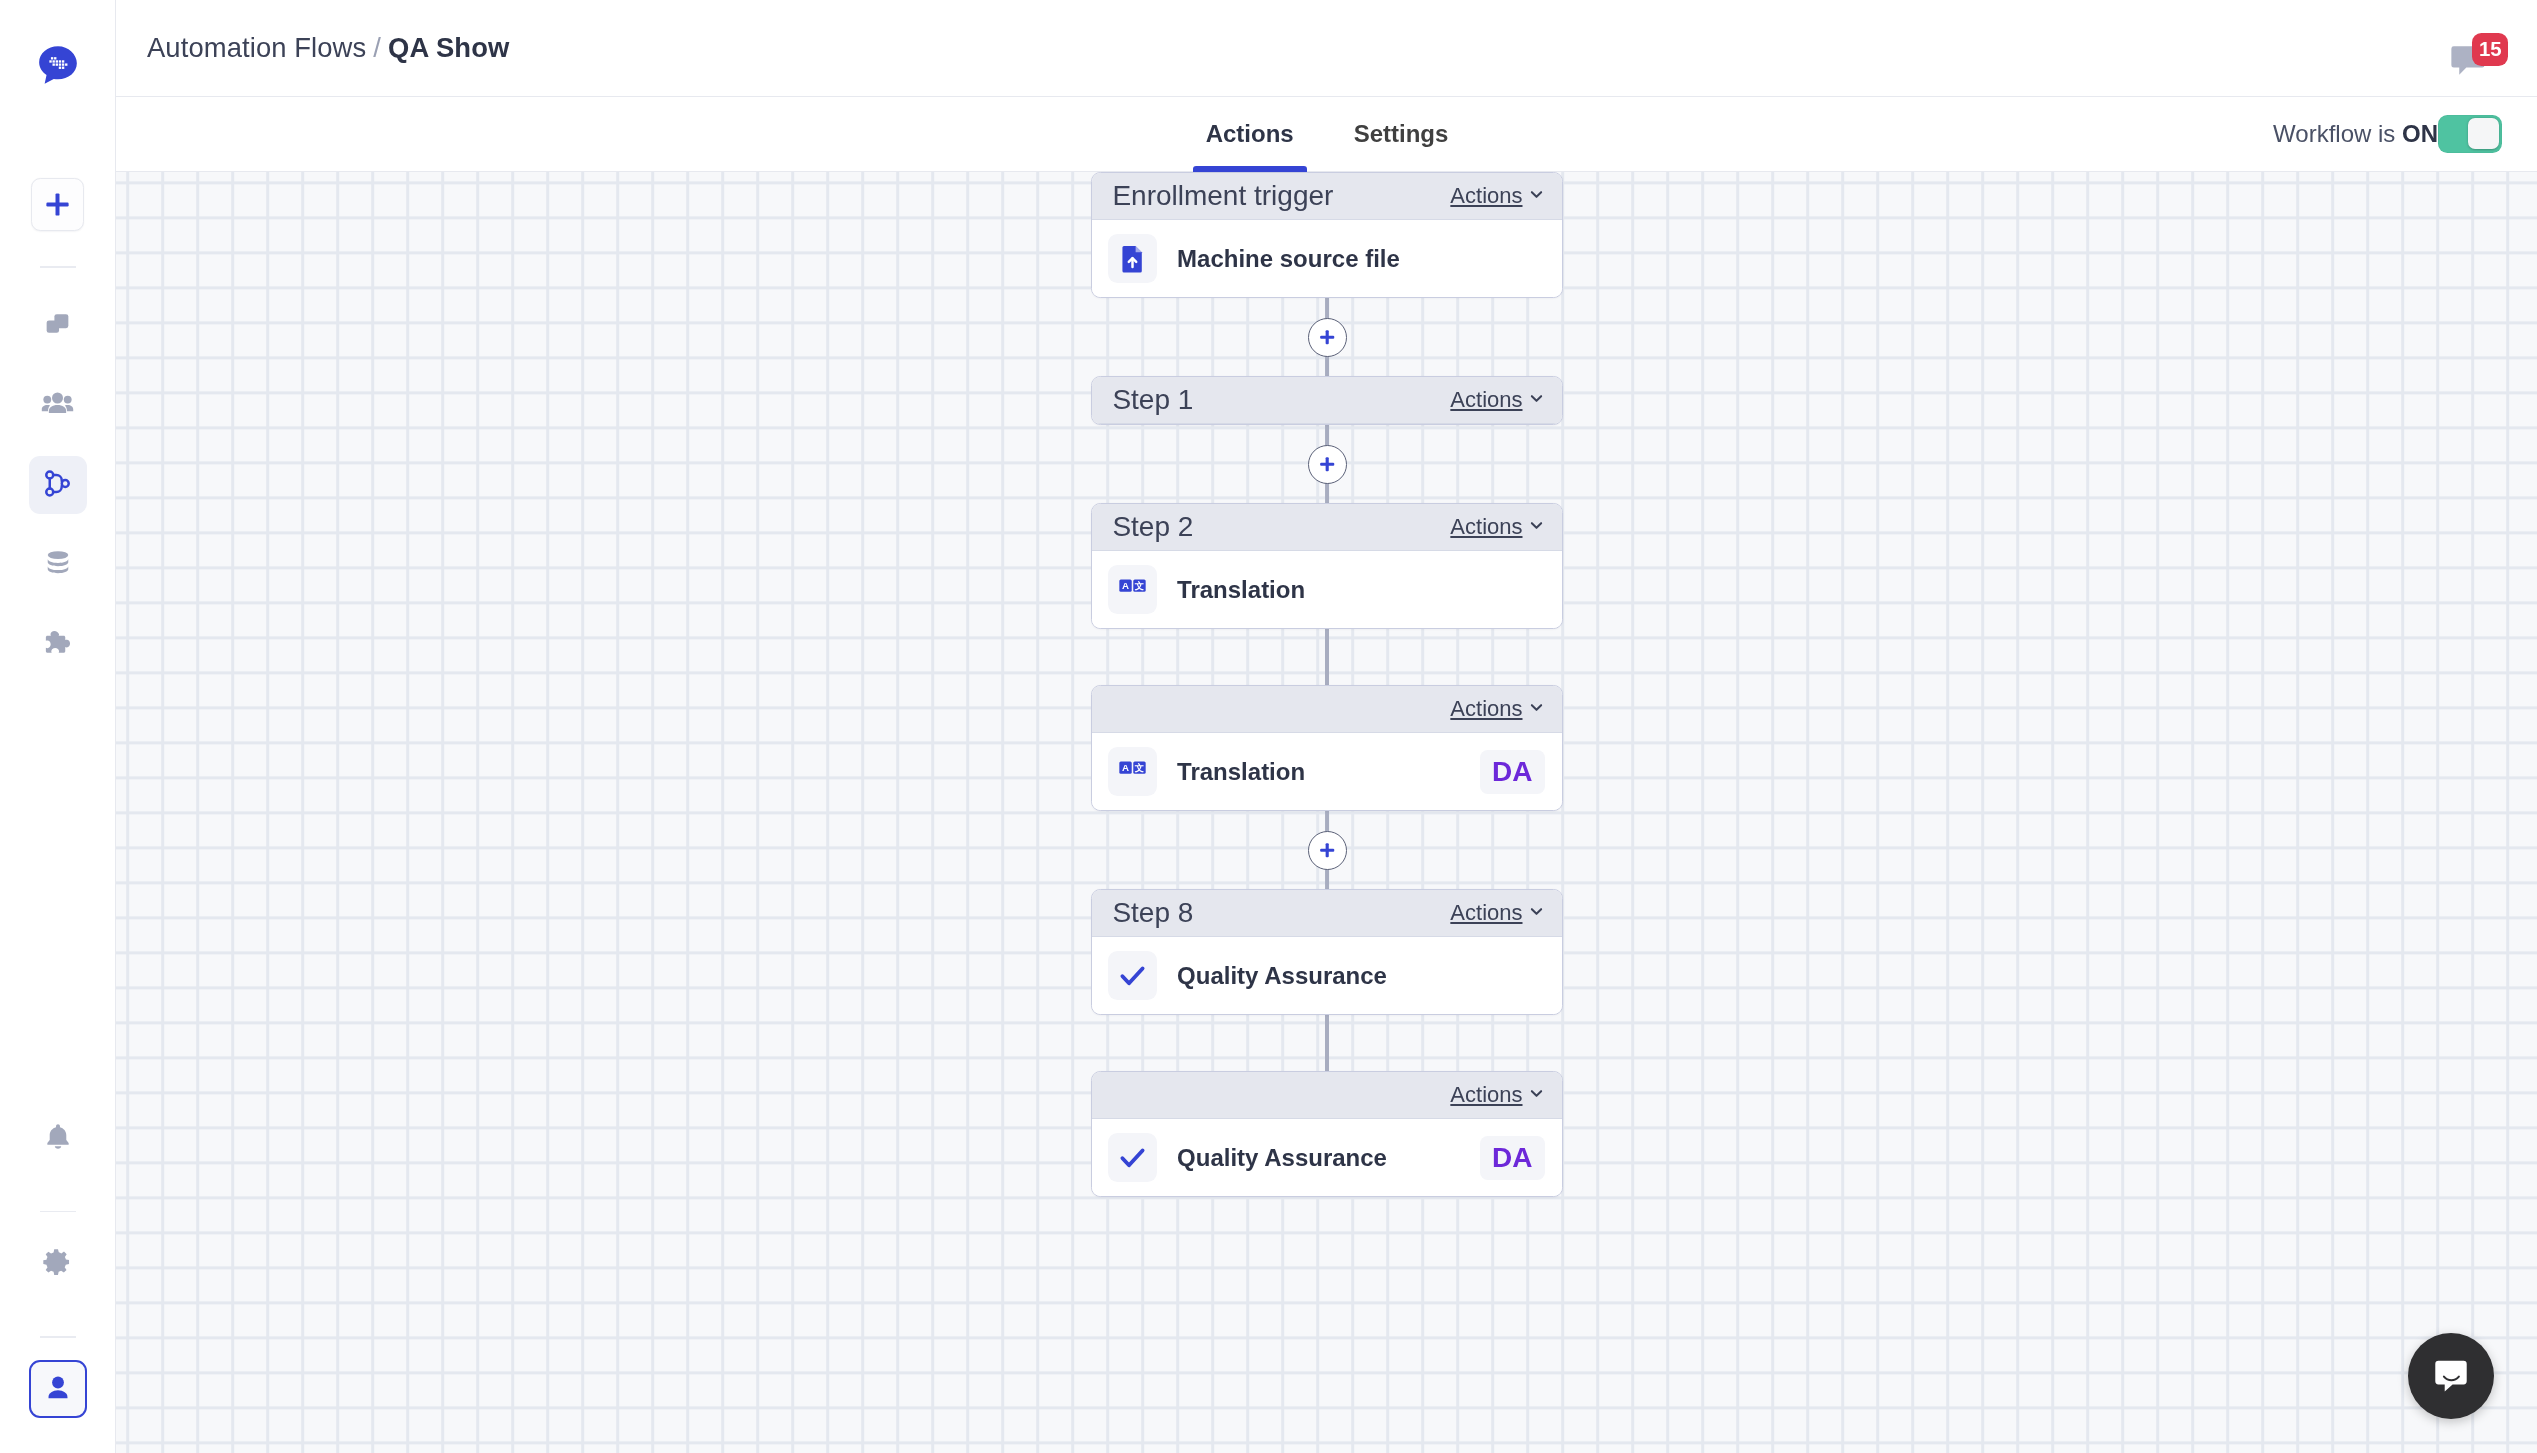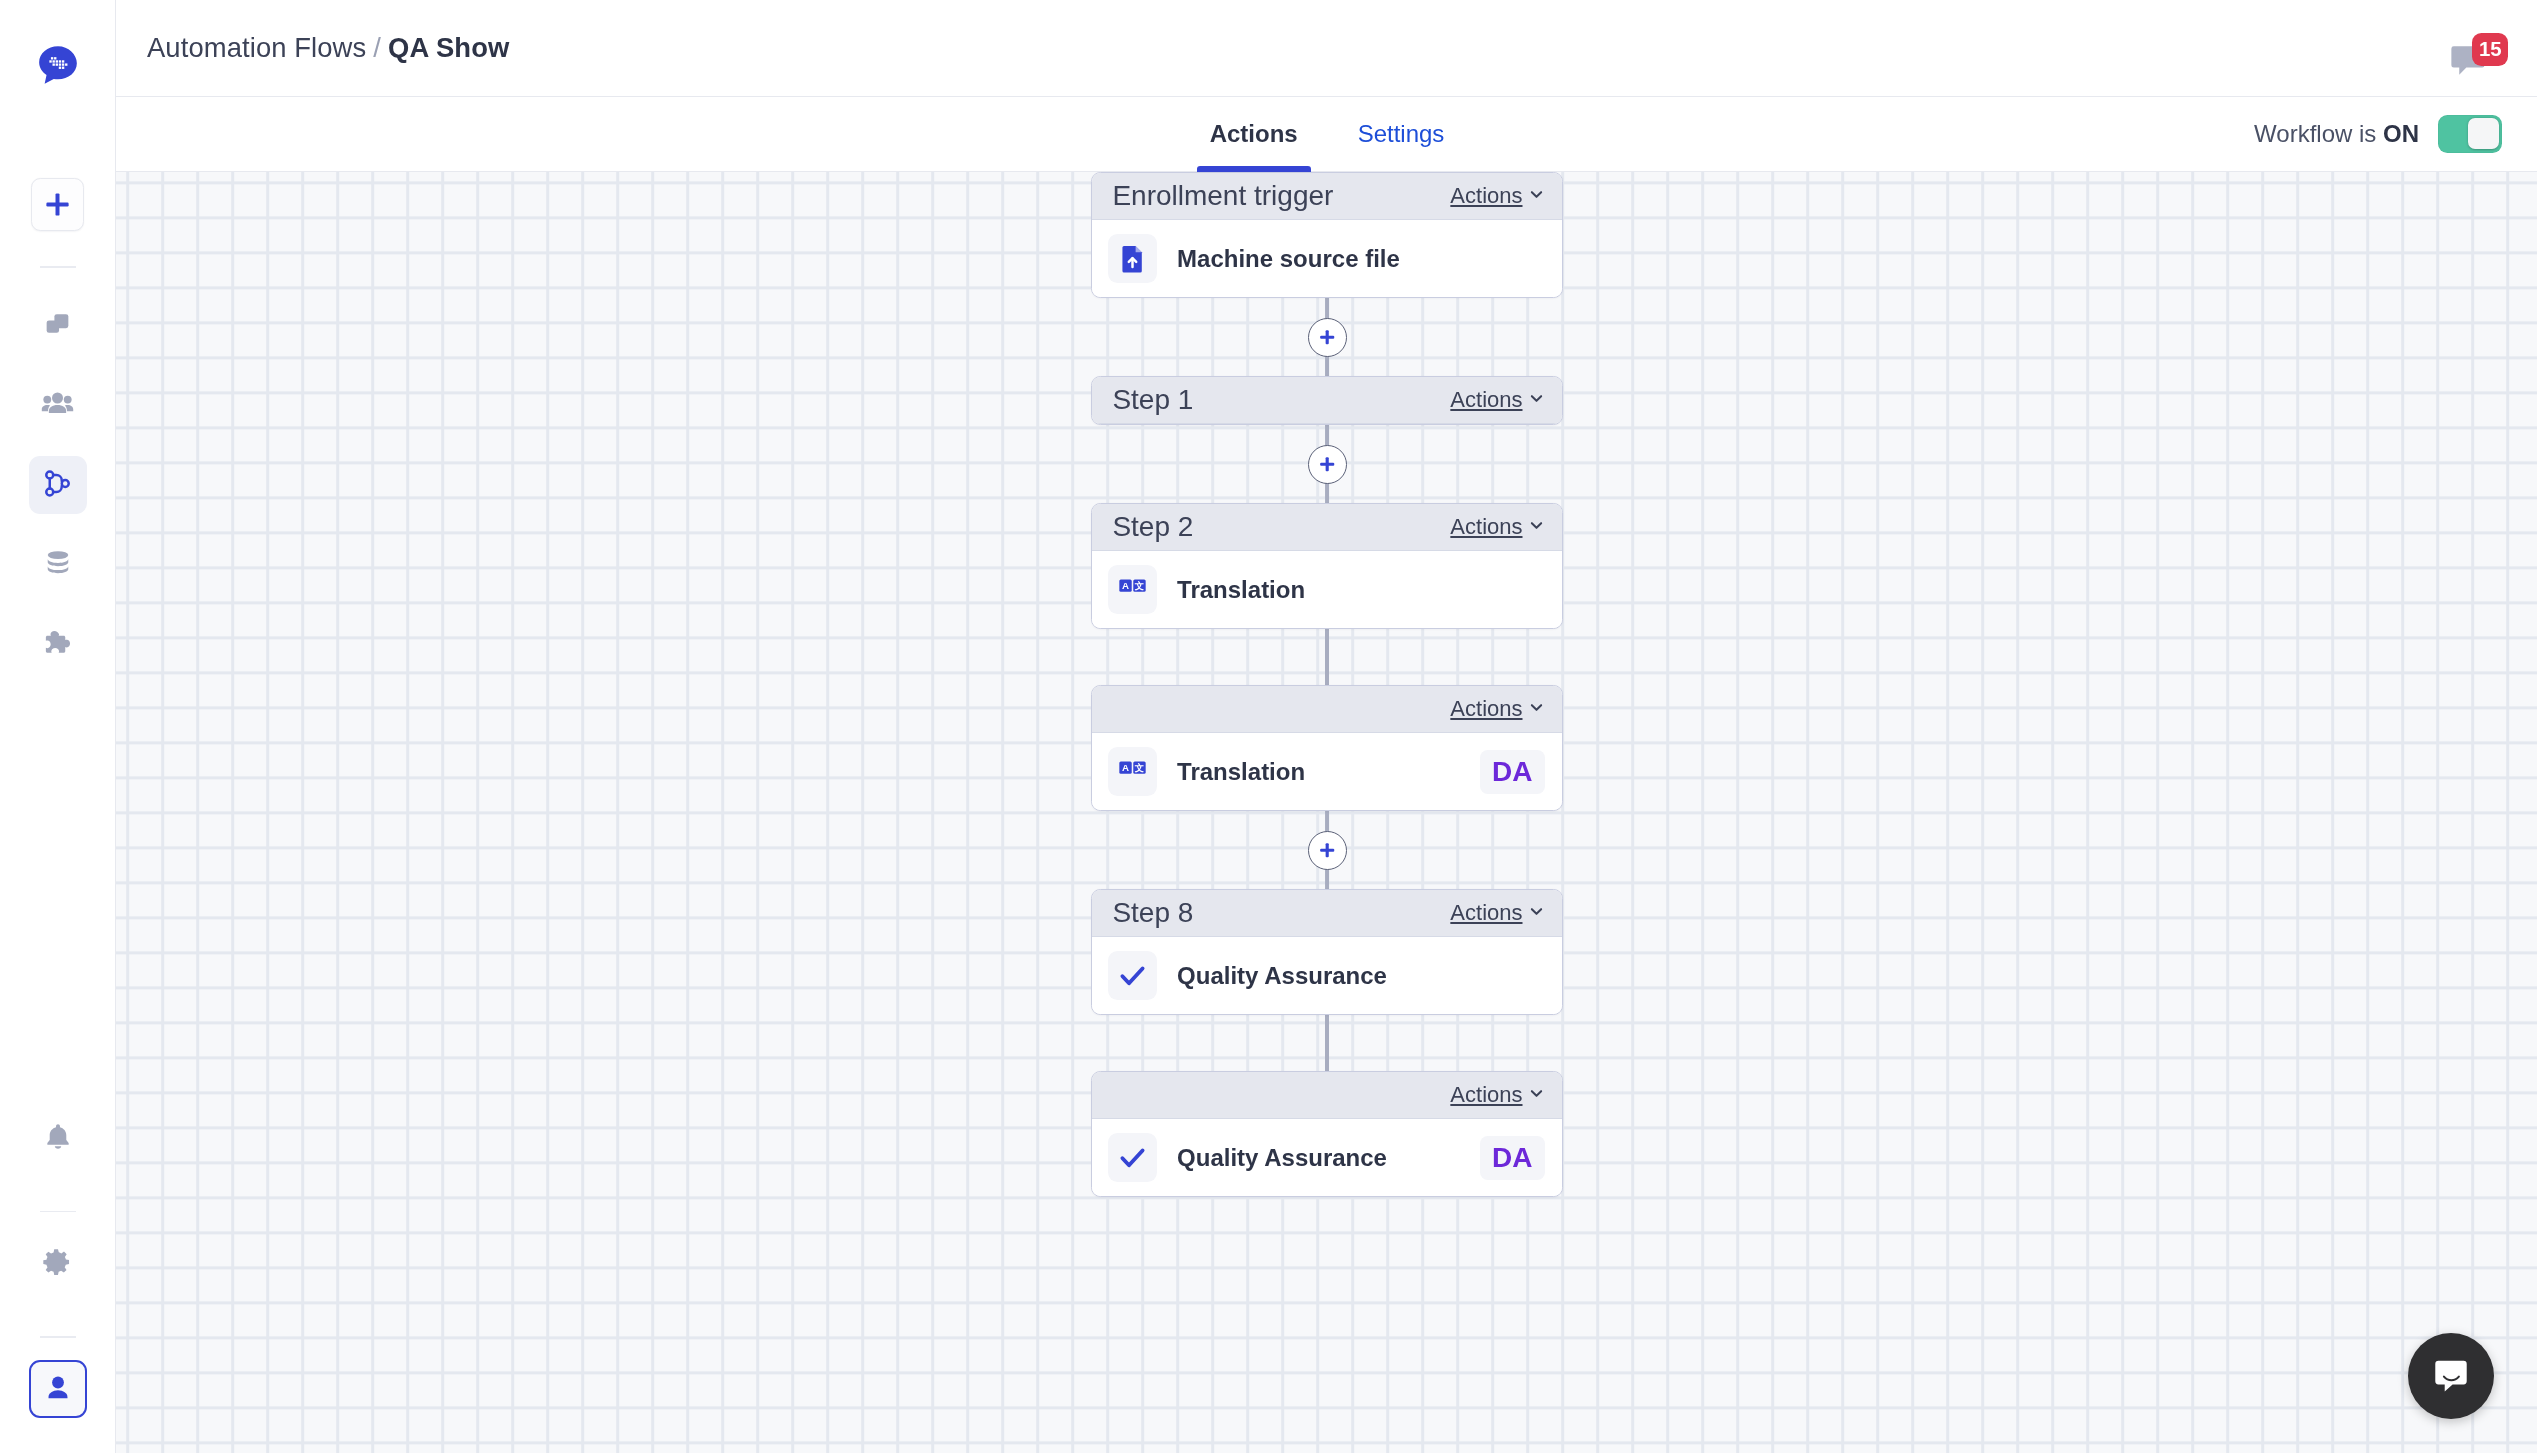--- a/index.html
+++ b/index.html
@@ -164,43 +164,43 @@
   }
 
   .tabs { display: flex; align-items: stretch; gap: 0; }
 
   .tab {
     position: relative;
     display: flex;
     align-items: center;
     padding: 0 30px;
     font-size: 24px;
-    color: #1d4ed8;
+    color: #404040;
     white-space: nowrap;
+    font-weight: bold;
   }
   .tab.active { color: #2e3447; font-weight: bold; }
   .tab.active::after {
     content: "";
     position: absolute;
     left: 17px;
     right: 17px;
     bottom: -1.6px;
     height: 6.3px;
     border-radius: 3.1px 3.1px 0 0;
     background: #3544d4;
   }
 
   .wf-toggle {
     position: absolute;
     right: 36px;
     top: 0;
     height: 100%;
     display: flex;
     align-items: center;
-    gap: 19px;
   }
   .wf-label { font-size: 24px; color: #4a5166; white-space: nowrap; }
   .wf-label b { color: #2e3447; font-weight: bold; }
   .switch {
     width: 64px;
     height: 38px;
     border-radius: 9.4px;
     background: #4fc3a1;
     position: relative;
     box-shadow: inset 0 0 0 0.8px rgba(0,0,0,.04);

